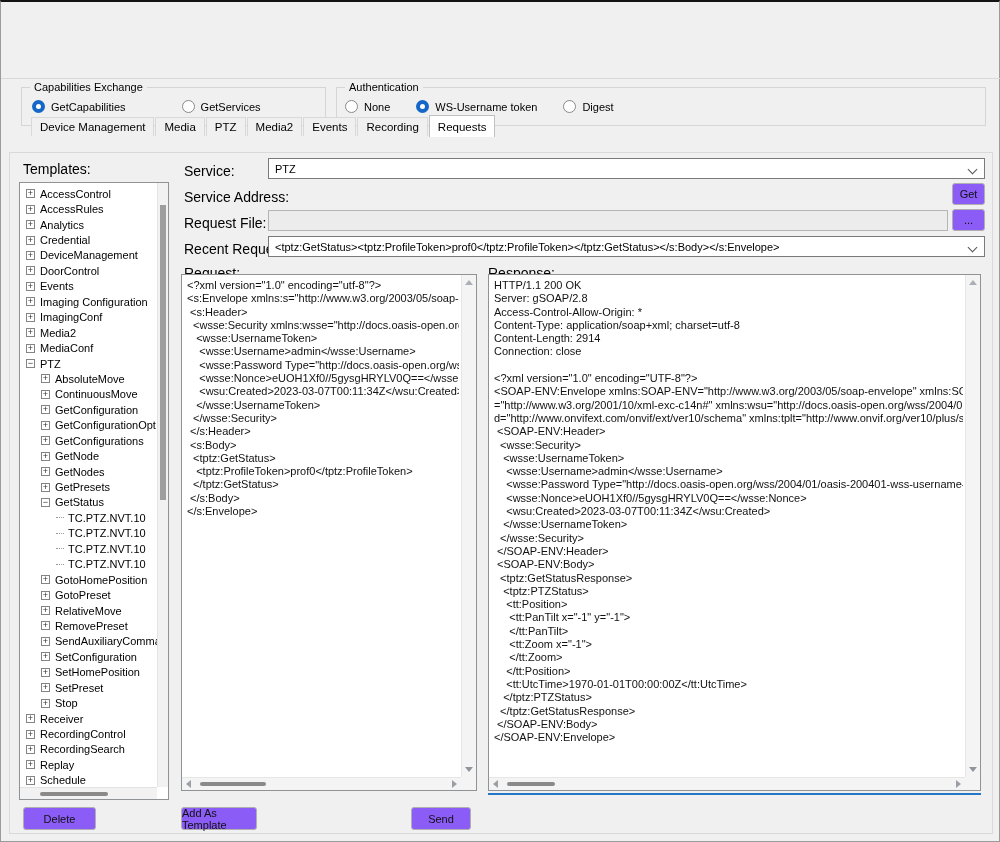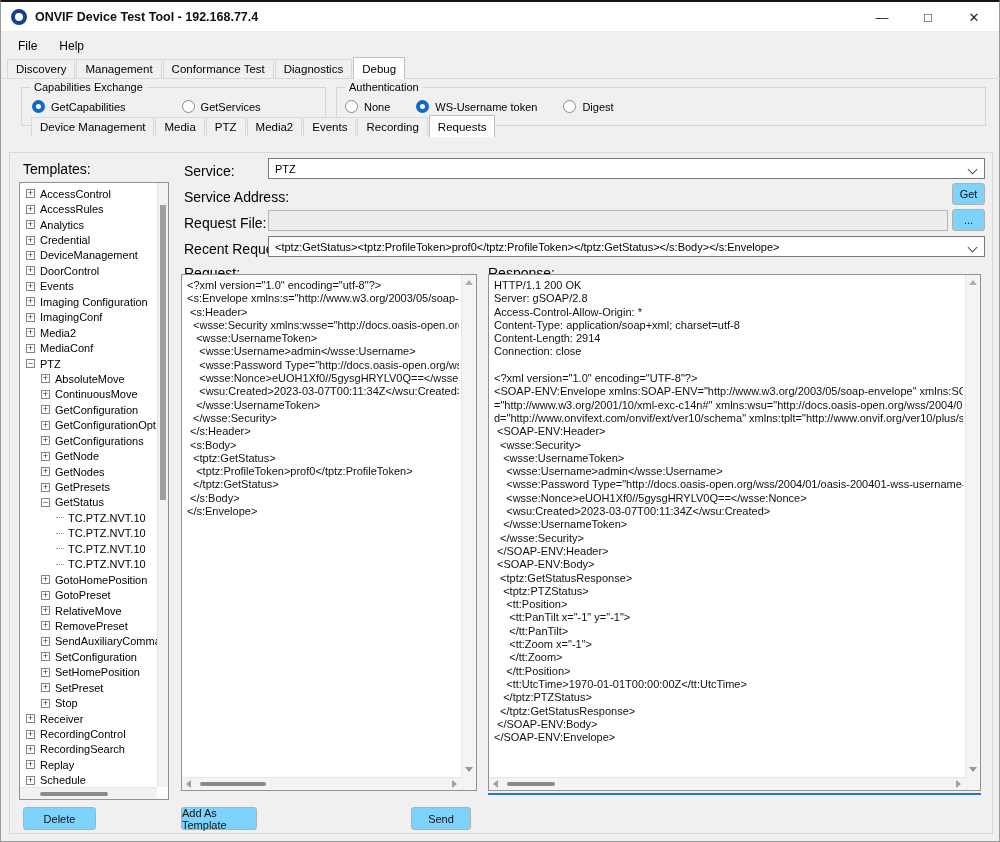--- a/index.html
+++ b/index.html
@@ -48,63 +48,43 @@
   .leaf-dash { display:inline-block; width:8px; height:1px; border-top:1px dotted #9a9a9a; margin-right:4px; flex:none; }
   .tree-vscroll { position:absolute; right:0; top:0; bottom:12px; width:11px; background:#f2f2f2; border-left:1px solid #e3e3e3; }
   .tree-vthumb { position:absolute; left:2px; right:2px; top:22px; height:295px; background:#9e9e9e; }
   .tree-hscroll { position:absolute; left:0; right:11px; bottom:0; height:12px; background:#f2f2f2; border-top:1px solid #e3e3e3; }
   .tree-hthumb { position:absolute; top:4px; height:4px; left:20px; width:68px; background:#8a8a8a; border-radius:2px; }
 
   
   .combo, .textbox { position:absolute; background:#fff; border:1px solid #7a7a7a; font-size:11px; display:flex; align-items:center; padding:0 6px; overflow:hidden; white-space:nowrap; }
   .textbox.disabled { background:#ececec; border-color:#b5b5b5; color:#555; }
   .chev { position:absolute; right:8px; top:7px; width:7px; height:7px; border-right:1.6px solid #555; border-bottom:1.6px solid #555; transform:rotate(45deg); }
-  .btn { position:absolute; background:#7dd3fc; border:1px solid #b0b0b0; border-radius:3px; font-size:11px; display:flex; align-items:center; justify-content:center; color:#111; }
+  .btn { position:absolute; background:#8b5cf6; border:1px solid #b0b0b0; border-radius:3px; font-size:11px; display:flex; align-items:center; justify-content:center; color:#111; }
 
   
   .xmlbox { position:absolute; background:#fff; border:1px solid #8f9396; overflow:hidden; }
   .xml-content { position:absolute; top:4px; left:5px; right:17px; bottom:15px; overflow:hidden; white-space:pre; font-size:11px; line-height:13.3px; color:#111; }
   .vscroll { position:absolute; right:0; top:0; bottom:13px; width:15px; background:#f4f4f4; border-left:1px solid #e6e6e6; }
   .hscroll { position:absolute; left:0; right:15px; bottom:0; height:13px; background:#f4f4f4; border-top:1px solid #e6e6e6; }
   .sb-corner { position:absolute; right:0; bottom:0; width:15px; height:13px; background:#f4f4f4; }
   .tri-up { position:absolute; top:5px; left:3px; width:0; height:0; border-left:4.5px solid transparent; border-right:4.5px solid transparent; border-bottom:5px solid #aab0b6; }
   .tri-down { position:absolute; bottom:5px; left:3px; width:0; height:0; border-left:4.5px solid transparent; border-right:4.5px solid transparent; border-top:5px solid #8f959b; }
   .tri-left { position:absolute; left:4px; top:2px; width:0; height:0; border-top:4.5px solid transparent; border-bottom:4.5px solid transparent; border-right:5px solid #9aa0a6; }
   .tri-right { position:absolute; right:4px; top:2px; width:0; height:0; border-top:4.5px solid transparent; border-bottom:4.5px solid transparent; border-left:5px solid #9aa0a6; }
   .hthumb { position:absolute; top:4px; height:4px; background:#8a8a8a; border-radius:2px; }
   .focus-line { position:absolute; left:487px; top:791px; width:493px; height:2px; background:#2476c6; }
 </style>
 </head>
 <body>
 
 <div class="window">
 
-  <div class="titlebar">
-    <span class="logo"></span>
-    <span class="title-text">ONVIF Device Test Tool - 192.168.77.4</span>
-    <div class="win-controls">
-      <div class="win-btn">—</div>
-      <div class="win-btn">□</div>
-      <div class="win-btn">✕</div>
-    </div>
-  </div>
-
-  <div class="menubar">
-      <div class="menu-item">File</div>
-      <div class="menu-item">Help</div>
-    </div>
+
 
   <div class="strip-underline" style="top:76px;"></div>
-  <div class="tabstrip" style="left:6px; top:55px; height:21px;">
-      <div class="tab">Discovery</div>
-      <div class="tab">Management</div>
-      <div class="tab">Conformance Test</div>
-      <div class="tab">Diagnostics</div>
-      <div class="tab active">Debug</div>
-    </div>
 
   <div class="groupbox" style="left:20px; top:85px; width:305px; height:39px;">
     <div class="groupbox-label">Capabilities Exchange</div>
     <div class="radio-row cap">
         <div class="radio-item">
           <span class="radio checked"></span>
           <span class="radio-label">GetCapabilities</span>
         </div>
         <div class="radio-item">
           <span class="radio"></span>

